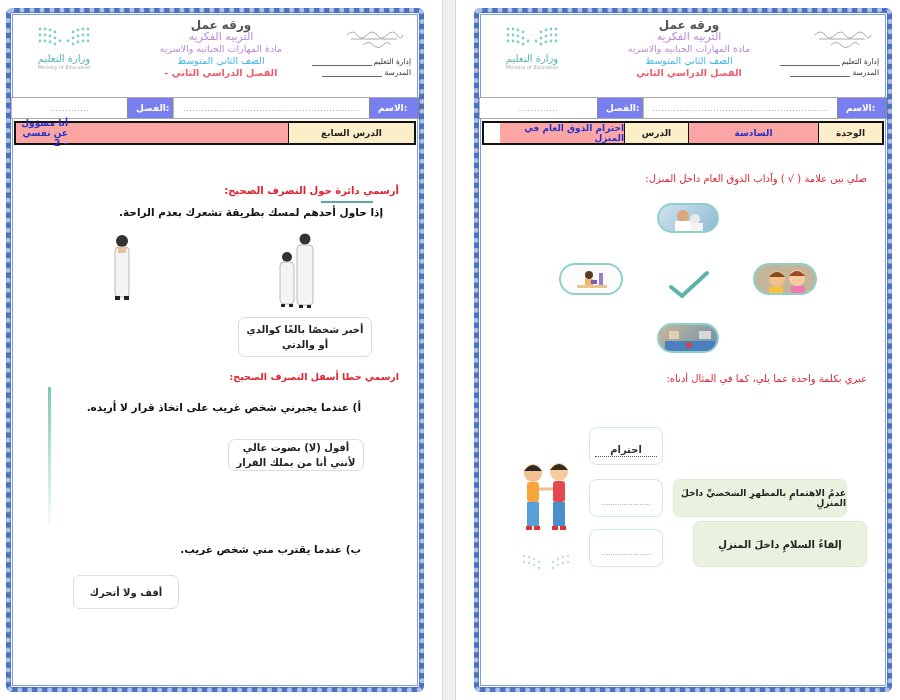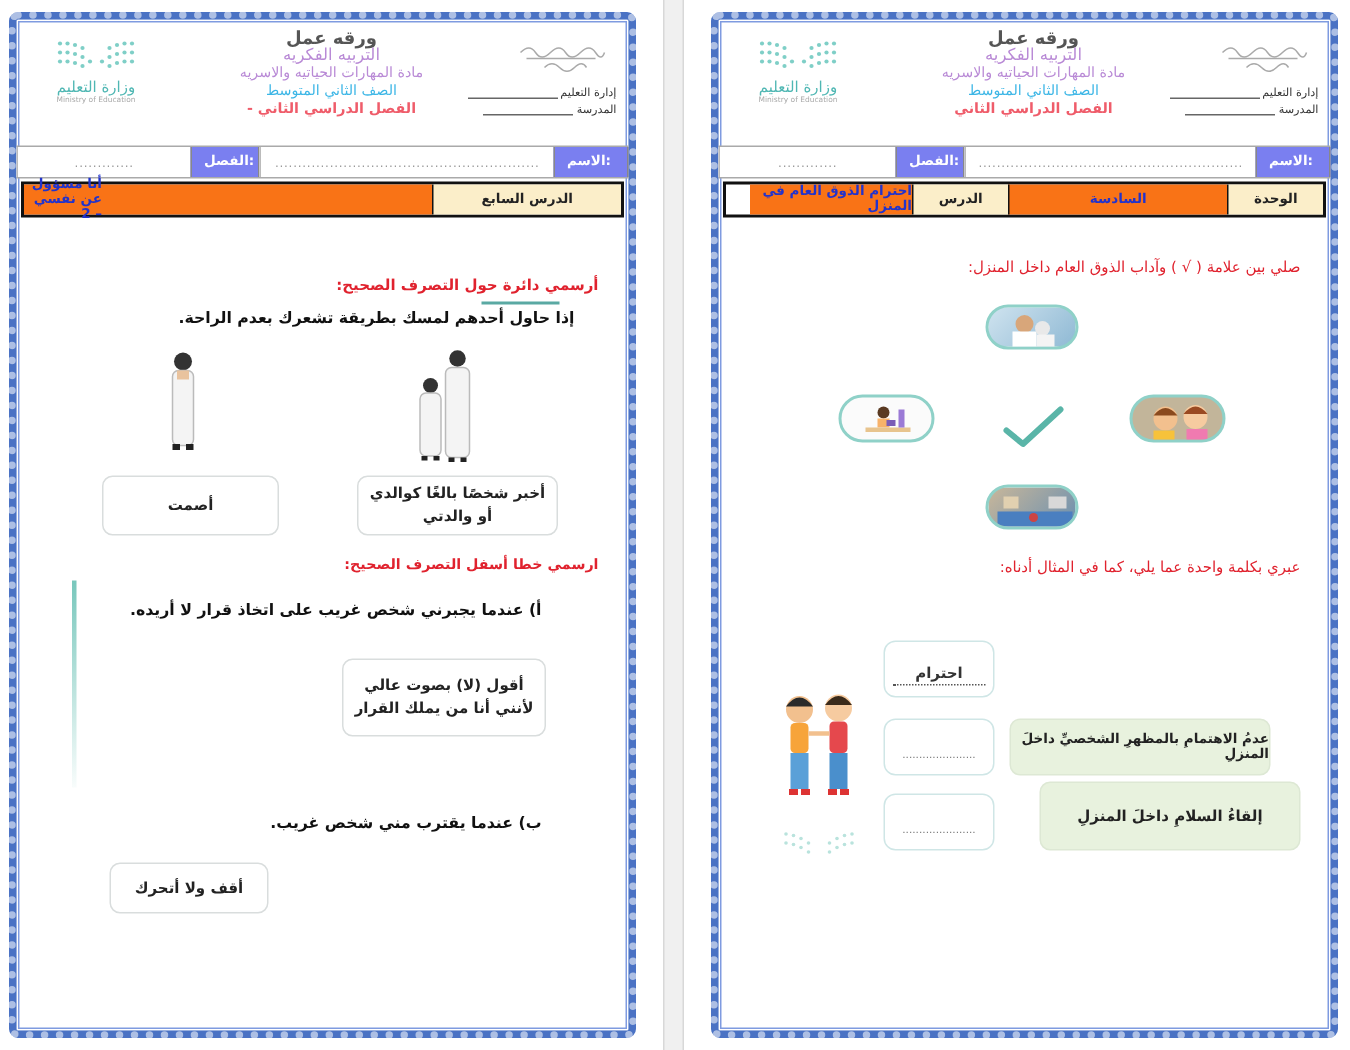--- a/index.html
+++ b/index.html
@@ -35,21 +35,21 @@
   .k-line span.line { display: inline-block; width: 60px; border-bottom: 1px solid #666; margin-right: 2px; vertical-align: bottom; }
 
   .name-row { position: absolute; left: 0; right: 0; top: 84px; height: 22px; display: flex; flex-direction: row-reverse; border-top: 1px solid #aaa; border-bottom: 1px solid #aaa; }
   .nr-label { background: #7a7ff0; color: #fff; font-size: 9px; font-weight: bold; padding: 0 8px; display: flex; align-items: center; border-left: 1px solid #888; border-right: 1px solid #888; }
   .nr-field { background: #fff; display: flex; align-items: center; justify-content: center; color: #999; font-size: 8px; letter-spacing: 0.5px; border-left: 1px solid #bbb; overflow: hidden; }
 
   .lesson-table { position: absolute; left: 3px; right: 3px; top: 108px; height: 24px; display: flex; flex-direction: row-reverse; border: 2px solid #111; }
   .lt-cell { display: flex; align-items: center; justify-content: center; font-size: 9px; border-left: 1.5px solid #111; }
   .lt-cell:last-child { border-left: none; }
   .lt-head { background: #fbeec9; color: #222; font-weight: bold; }
-  .lt-val { background: #f97316; color: #2233cc; font-weight: bold; }
+  .lt-val { background: #fca5a5; color: #2233cc; font-weight: bold; }
 
   .rtl { direction: rtl; }
   .instr { position: absolute; font-size: 10px; color: #e0222e; font-weight: bold; white-space: nowrap; }
   .qtext { position: absolute; font-size: 10.5px; color: #111; font-weight: bold; white-space: nowrap; }
   .underline-accent { position: absolute; height: 2px; background: #5aa9a3; }
 
   .opt-box { position: absolute; border: 1.5px solid #d9dddd; border-radius: 7px; background: #fff; display: flex; align-items: center; justify-content: center; text-align: center; font-size: 10px; color: #222; font-weight: bold; line-height: 15px; padding: 2px 6px; }
 
   .fig { position: absolute; }
   .vline { position: absolute; width: 3px; background: linear-gradient(#78c7bc, rgba(120,199,188,0.05)); }
@@ -153,29 +153,28 @@
     <circle cx="28" cy="8" r="5.5" fill="#333"></circle>
     <rect x="20" y="14" width="16" height="60" rx="4" fill="#f4f4f4" stroke="#bbb"></rect>
     <circle cx="10" cy="26" r="5" fill="#333"></circle>
     <rect x="3" y="31" width="14" height="42" rx="4" fill="#f4f4f4" stroke="#bbb"></rect>
     <rect x="4" y="73" width="4" height="3" fill="#222"></rect>
       <rect x="12" y="73" width="4" height="3" fill="#222"></rect>
     <rect x="22" y="74" width="4" height="3" fill="#222"></rect>
       <rect x="30" y="74" width="4" height="3" fill="#222"></rect>
   </svg>
 
-  <div class="opt-box rtl" style="left:57px; top:304px; width:118px; height:40px;">أصمت</div>
   <div class="opt-box rtl" style="left:227px; top:304px; width:134px; height:40px;">أخبر شخصًا بالغًا كوالدي أو والدتي</div>
 
   <div class="instr rtl" style="right:20px; top:358px; font-size:9.5px;">ارسمي خطا أسفل التصرف الصحيح:</div>
 
   <div class="vline" style="left:37px; top:374px; height:138px;"></div>
 
   <div class="qtext rtl" style="right:58px; top:388px;">أ) عندما يجبرني شخص غريب على اتخاذ قرار لا أريده.</div>
-  <div class="opt-box rtl" style="left:217px; top:426px; width:136px; height:52px;">أقول (لا) بصوت عالي لأنني أنا من يملك القرار</div>
+  <div class="opt-box rtl" style="left:217px; top:426px; width:136px; height:32px;">أقول (لا) بصوت عالي لأنني أنا من يملك القرار</div>
 
   <div class="qtext rtl" style="right:58px; top:530px;">ب) عندما يقترب مني شخص غريب.</div>
   <div class="opt-box rtl" style="left:62px; top:562px; width:106px; height:34px;">أقف ولا أتحرك</div>
 </div>
 
 <div class="page page-right">
   <div class="header">
     <div class="moe-logo">
       <svg class="moe-dots" viewBox="0 0 56 26">
         <g fill="#7fcfc7">
@@ -234,21 +233,21 @@
 
   <div class="name-row">
     <div class="nr-label" style="width:50px;">الاسم:</div>
     <div class="nr-field" style="width:194px;">..........................................................</div>
     <div class="nr-label" style="width:46px;">الفصل:</div>
     <div class="nr-field" style="flex:1;">.............</div>
   </div>
 
   <div class="lesson-table">
     <div class="lt-cell lt-head" style="width:64px;">الوحدة</div>
-    <div class="lt-cell lt-val" style="width:146px;">السادسة</div>
+    <div class="lt-cell lt-val" style="width:130px;">السادسة</div>
     <div class="lt-cell lt-head" style="width:64px;">الدرس</div>
     <div class="lt-cell lt-val rtl" style="flex:1;margin-left:16px;">احترام الذوق العام في المنزل</div>
   </div>
 
   <div class="instr rtl" style="right:20px; top:160px; font-weight:normal;">صلي بين علامة ( √ ) وآداب الذوق العام داخل المنزل:</div>
 
   <div class="pill-img" style="left:178px; top:190px; width:62px; height:30px; background:linear-gradient(135deg,#cfe3ef,#8fb9d4);">
     <svg width="62" height="30" viewBox="0 0 62 30">
       <circle cx="24" cy="11" r="6" fill="#d8a67a"></circle>
         <rect x="16" y="16" width="16" height="14" fill="#fff"></rect>

